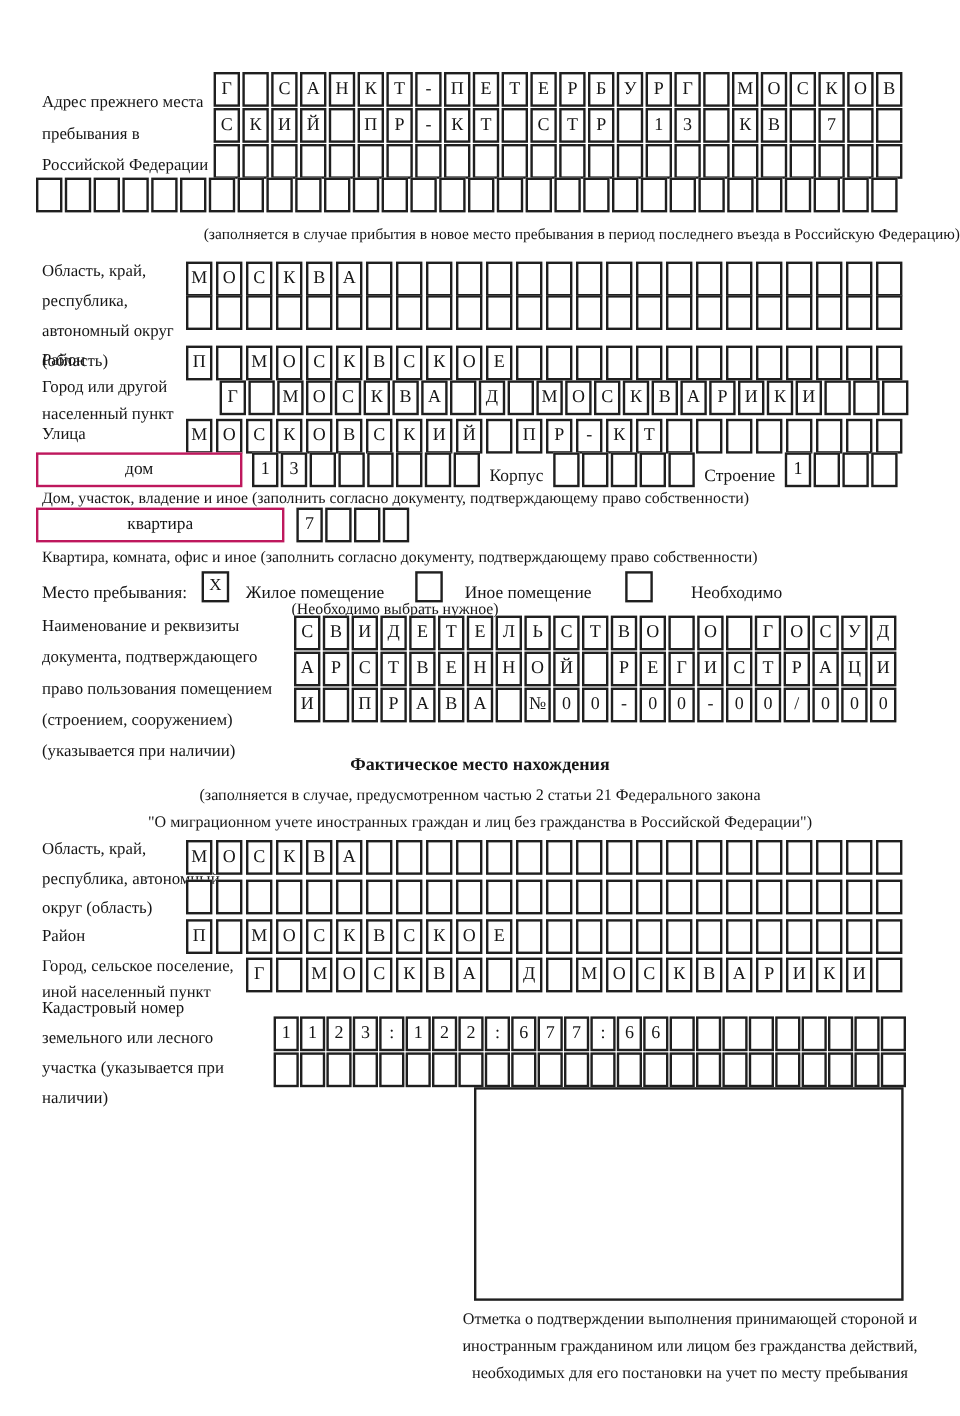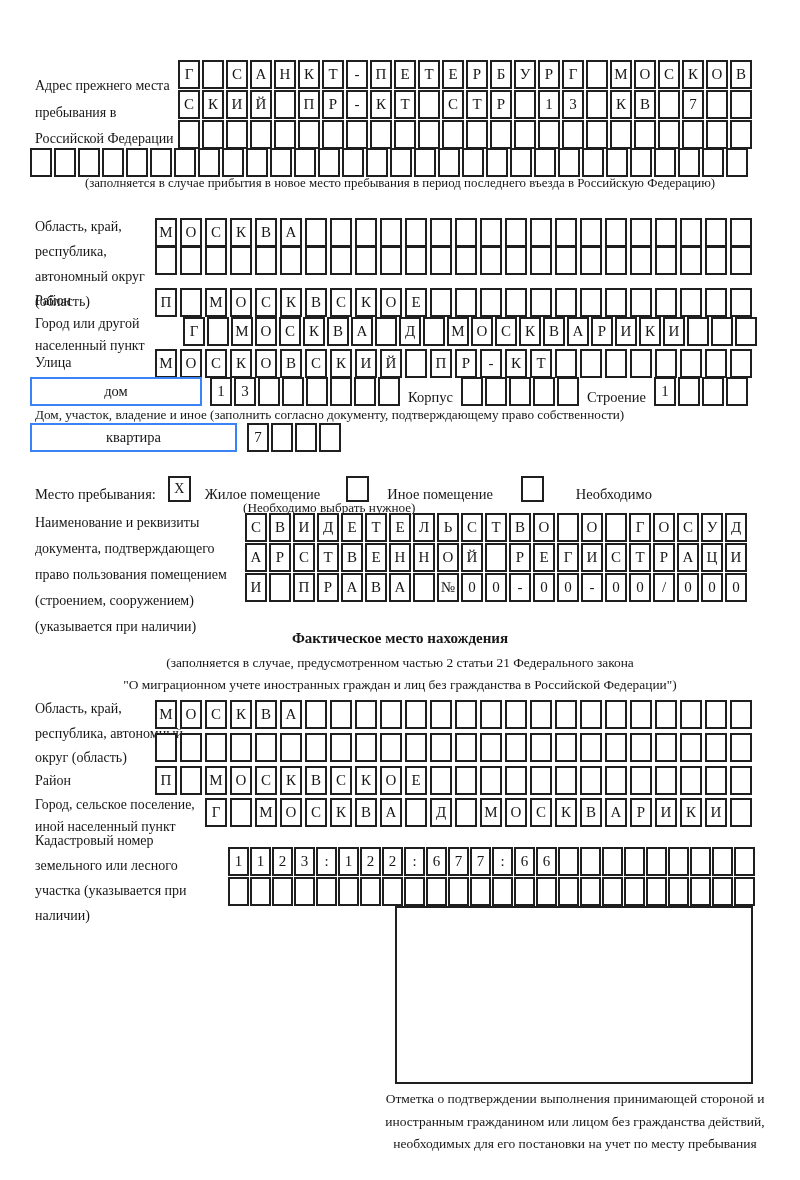--- a/index.html
+++ b/index.html
@@ -19,21 +19,21 @@
   .cell {
     flex:none; width:18px; height:25px; border:2px solid #1f1f1f;
     display:flex; align-items:center; justify-content:center;
     font-size:15px; line-height:1; background:#fff;
   }
   .cells.narrow { gap:1px; }
   .cells.narrow .cell { width:17px; }
 
   .fieldrow { position:absolute; display:flex; align-items:center; }
   .typebox {
-    flex:none; height:25px; border:2px solid #3b82f6; background:#fff;
+    flex:none; height:25px; border:2px solid #be185d; background:#fff;
     display:flex; align-items:center; justify-content:center; font-size:14.5px;
   }
   .inline-lab { flex:none; font-size:14.5px;margin-top:12px; }
   .chk {
     flex:none; width:19px; height:22px; border:2px solid #1f1f1f; background:#fff;
     display:flex; align-items:center; justify-content:center; font-size:14px;
   }
   .stamp {
     position:absolute; border:2px solid #1f1f1f; background:#fff;
   }
@@ -148,21 +148,21 @@
       <span class="cell"></span>
       <span class="cell"></span>
       <span class="cell"></span>
       <span class="cell"></span>
       <span class="cell"></span>
       <span class="cell"></span>
       <span class="cell"></span>
       <span class="cell"></span>
       <span class="cell"></span>
     </div>
-  <div class="caption center" style="top:176px;">(заполняется в случае прибытия в новое место пребывания в период последнего въезда в Российскую Федерацию)</div>
+  <div class="caption center" style="top:188px;text-align:right;">(заполняется в случае прибытия в новое место пребывания в период последнего въезда в Российскую Федерацию)</div>
 
 
   <div class="label" style="left:35px; top:214px; width:122px;">Область, край, республика, автономный округ (область)</div>
   <div class="cells wide" style="left:155px; top:218px;">
       <span class="cell">М</span>
       <span class="cell">О</span>
       <span class="cell">С</span>
       <span class="cell">К</span>
       <span class="cell">В</span>
       <span class="cell">А</span>
@@ -328,20 +328,21 @@
 
   <div class="fieldrow" style="left:30px; top:423px; gap:10px;">
     <div class="typebox" style="width:203px;">квартира</div>
     <div class="cells" style="position:static;">
         <span class="cell">7</span>
         <span class="cell"></span>
         <span class="cell"></span>
         <span class="cell"></span>
       </div>
   </div>
+  <div class="caption" style="left:35px; top:456px; font-size:13.2px;">Квартира, комната, офис и иное (заполнить согласно документу, подтверждающему право собственности)</div>
 
   <div class="fieldrow" style="left:35px; top:474px;">
     <span class="inline-lab" style="margin-right:12px;">Место пребывания:</span>
     <span class="chk" style="margin-right:14px;">X</span>
     <span class="inline-lab" style="margin-right:26px;">Жилое помещение</span>
     <span class="chk" style="margin-right:18px;"></span>
     <span class="inline-lab" style="margin-right:28px;">Иное помещение</span>
     <span class="chk" style="margin-right:32px;"></span>
     <span class="inline-lab">Необходимо</span>
   </div>

